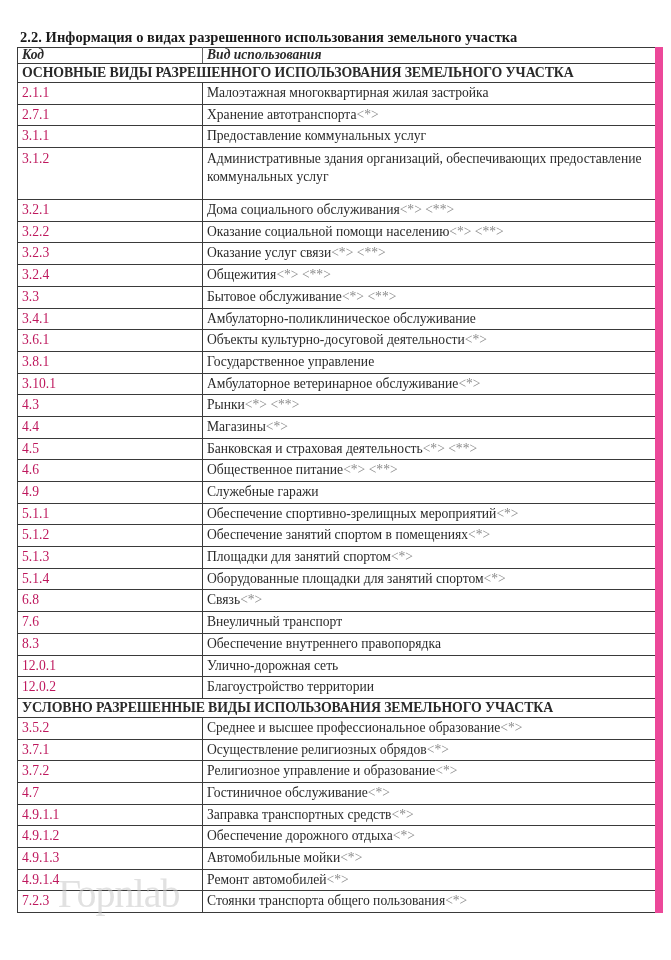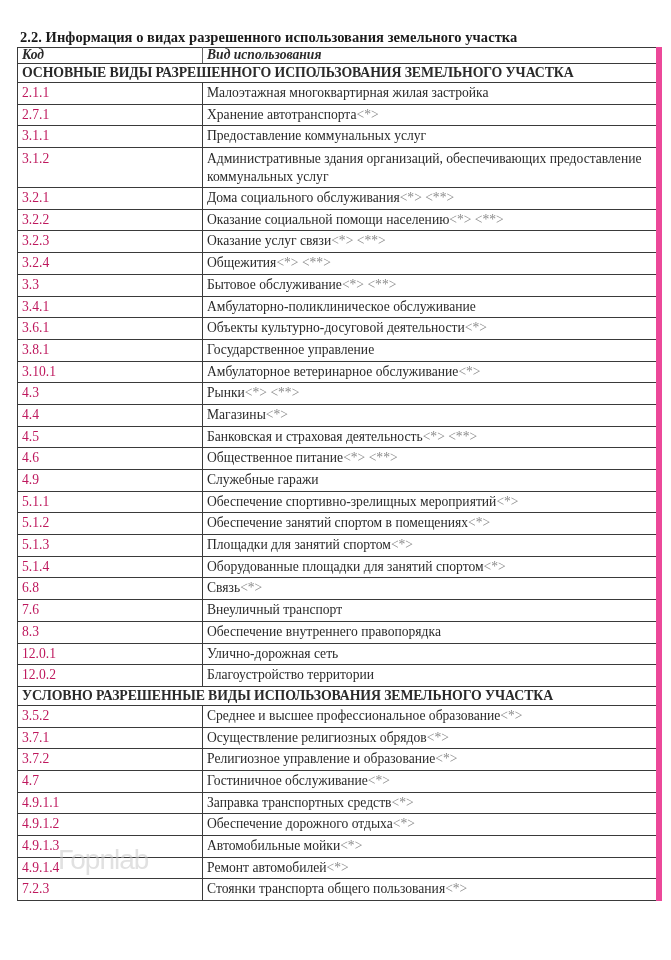--- a/index.html
+++ b/index.html
@@ -11,26 +11,26 @@
                table-layout: fixed; font-size: 13.6px; }
   table.uses col.c1 { width: 185px; }
   table.uses col.c2 { width: 456px; }
   table.uses td, table.uses th { border: 1px solid #3a3a3a; padding: 0 4px; vertical-align: top;
                text-align: left; font-weight: normal; color: #2a2a2a; line-height: 19px; }
   table.uses tr { height: 21.7px; }
   table.uses tr.hdr { height: 16px; }
   table.uses tr.hdr th { font-style: italic; font-weight: bold; line-height: 14px; border-right-color:#666; }
   table.uses tr.sec td { font-weight: bold; text-transform: none; line-height: 18px; font-size: 13.8px; letter-spacing: -0.1px; margin-top: 8px; }
   table.uses tr.sec { height: 19px; }
-  table.uses tr.dbl td { line-height: 17.5px; padding-top: 2px; padding-bottom: 2px; }
+  table.uses tr.dbl td { line-height: 17.5px; padding-top: 2px; padding-bottom: 14px; }
   table.uses td.code { color: #be185d; }
   .mark { color: #8a8a8a; }
-  table.uses { border-right: 6px solid #ec4899; }
-  .watermark { position: absolute; left: 58px; top: 844px; font-family: Liberation Sans, sans-serif;
-               font-size: 28px; color: rgba(200,200,200,0.55); letter-spacing: -1px; pointer-events: none; }
+  table.uses { border-right: 8px solid #ec4899; }
+  .watermark { position: absolute; left: 58px; top: 870px; font-family: Liberation Serif, serif;
+               font-size: 40px; color: rgba(200,200,200,0.55); letter-spacing: -1px; pointer-events: none; }
 </style>
 </head>
 <body>
 
 <div class="heading">2.2. Информация о видах разрешенного использования земельного участка</div>
 
 <table class="uses">
   <colgroup>
       <col class="c1">
       <col class="c2">

